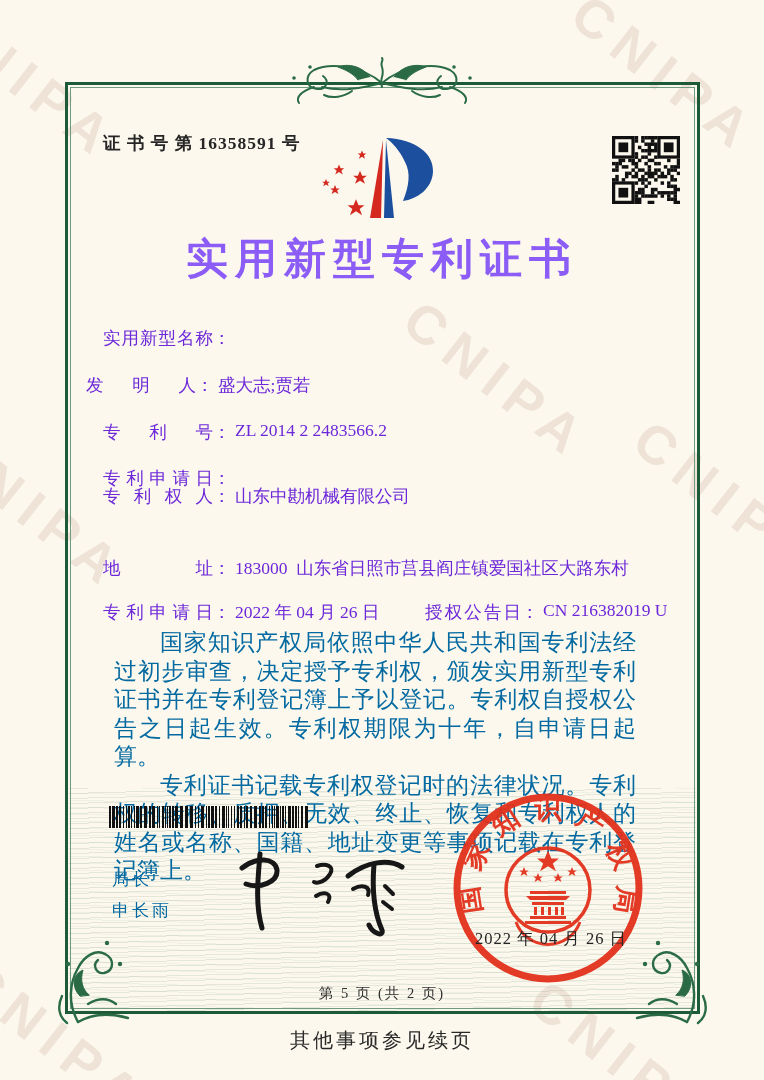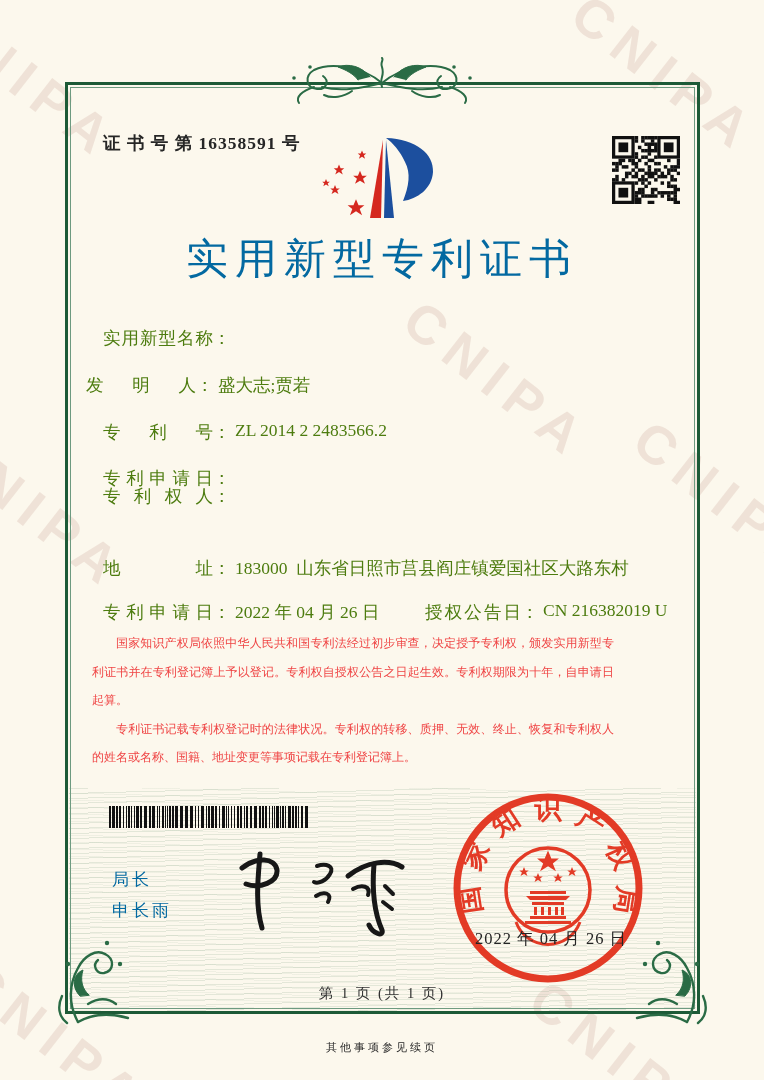--- a/index.html
+++ b/index.html
@@ -16,39 +16,39 @@
   
   .guilloche{position:absolute;left:69px;top:788px;width:627px;height:223px;
      background:
        repeating-linear-gradient(178.5deg, rgba(128,162,132,0.20) 0 1px, rgba(128,162,132,0) 1px 5px),
        repeating-linear-gradient(181.5deg, rgba(128,162,132,0.10) 0 1px, rgba(128,162,132,0) 1px 7px);}
   .orn{position:absolute;}
   .cert-no{position:absolute;left:103px;top:131px;font-size:17.5px;letter-spacing:1px;color:#262626;font-weight:bold;}
   .logo{position:absolute;left:320px;top:124px;}
   .qr{position:absolute;left:612px;top:136px;width:68px;height:68px;}
   .cert-title{position:absolute;left:0;top:231px;width:764px;text-align:center;
-      font-size:42px;font-weight:400;letter-spacing:7px;color:#0369a1;}
-  .row{position:absolute;display:flex;font-size:17.5px;color:#4d7c0f;align-items:flex-start;}
+      font-size:42px;font-weight:700;letter-spacing:7px;color:#8b5cf6;}
+  .row{position:absolute;display:flex;font-size:17.5px;color:#6d28d9;align-items:flex-start;}
   .flabel{display:inline-block;width:110px;text-align:justify;text-align-last:justify;}
   .colon{display:inline-block;width:22px;}
   .fvalue{white-space:pre;}
-  .body-text{position:absolute;left:92px;top:629px;width:522px;font-size:12px;
-      line-height:28.5px;text-align:justify;color:#ef4444;}
+  .body-text{position:absolute;left:114px;top:629px;width:522px;font-size:23px;
+      line-height:28.5px;text-align:justify;color:#0369a1;}
   .body-text p{margin:0;text-indent:2em;}
   .barcode{position:absolute;left:108px;top:806px;}
   .sig-label{position:absolute;left:112px;font-family:"Liberation Sans","DejaVu Sans",sans-serif;
       font-size:17px;letter-spacing:3px;color:#0369a1;}
   .signature{position:absolute;left:222px;top:840px;}
   .seal{position:absolute;left:452px;top:792px;opacity:0.95;}
   .seal-date{position:absolute;left:466px;top:928px;width:170px;text-align:center;
       font-size:16.5px;letter-spacing:1px;color:#242424;white-space:pre;}
   .page-info{position:absolute;left:0;top:984px;width:764px;text-align:center;
       font-size:14.5px;letter-spacing:2px;color:#303030;}
   .continuation{position:absolute;left:0;top:1027px;width:764px;text-align:center;
-      font-size:11px;letter-spacing:3px;color:#282828;margin-top:13px;}
+      font-size:20px;letter-spacing:3px;color:#282828;}
 </style>
 </head>
 <body>
 
 <div class="page">
 
   <div class="wm" style="left:-42px;top:-12px">CNIPA</div>
   <div class="wm" style="left:598px;top:-18px">CNIPA</div>
   <div class="wm" style="left:430px;top:288px">CNIPA</div>
   <div class="wm" style="left:660px;top:408px">CNIPA</div>
@@ -289,20 +289,21 @@
     <span class="colon">：</span>
     <span class="fvalue">ZL 2014 2 2483566.2</span>
   </div>
   <div class="row" style="left:103px;top:466px">
     <span class="flabel">专利申请日</span>
     <span class="colon">：</span>
   </div>
   <div class="row" style="left:103px;top:484px">
     <span class="flabel">专利权人</span>
     <span class="colon">：</span>
+    <span class="fvalue">山东中勘机械有限公司</span>
   </div>
   <div class="row" style="left:103px;top:556px">
     <span class="flabel">地址</span>
     <span class="colon">：</span>
     <span class="fvalue">183000  山东省日照市莒县阎庄镇爱国社区大路东村</span>
   </div>
   <div class="row" style="left:103px;top:600px">
     <span class="flabel">专利申请日</span>
     <span class="colon">：</span>
     <span class="fvalue">2022 年 04 月 26 日</span>
@@ -423,16 +424,16 @@
         <rect x="103" y="115" width="3" height="8"></rect>
         <rect x="109" y="115" width="3" height="8"></rect>
         <rect x="78" y="124" width="36" height="3"></rect>
         <rect x="73" y="129" width="46" height="3"></rect>
       </g>
       <path d="M64,130 A34,34 0 0 0 128,130" fill="none" stroke="#e2311c" stroke-width="3"></path>
     </g>
   </svg>
   <div class="seal-date">2022 年 04 月 26 日</div>
 
-  <div class="page-info">第 1 页 (共 1 页)</div>
+  <div class="page-info">第 5 页 (共 2 页)</div>
   <div class="continuation">其他事项参见续页</div>
 
 </div>
 
 </body></html>

